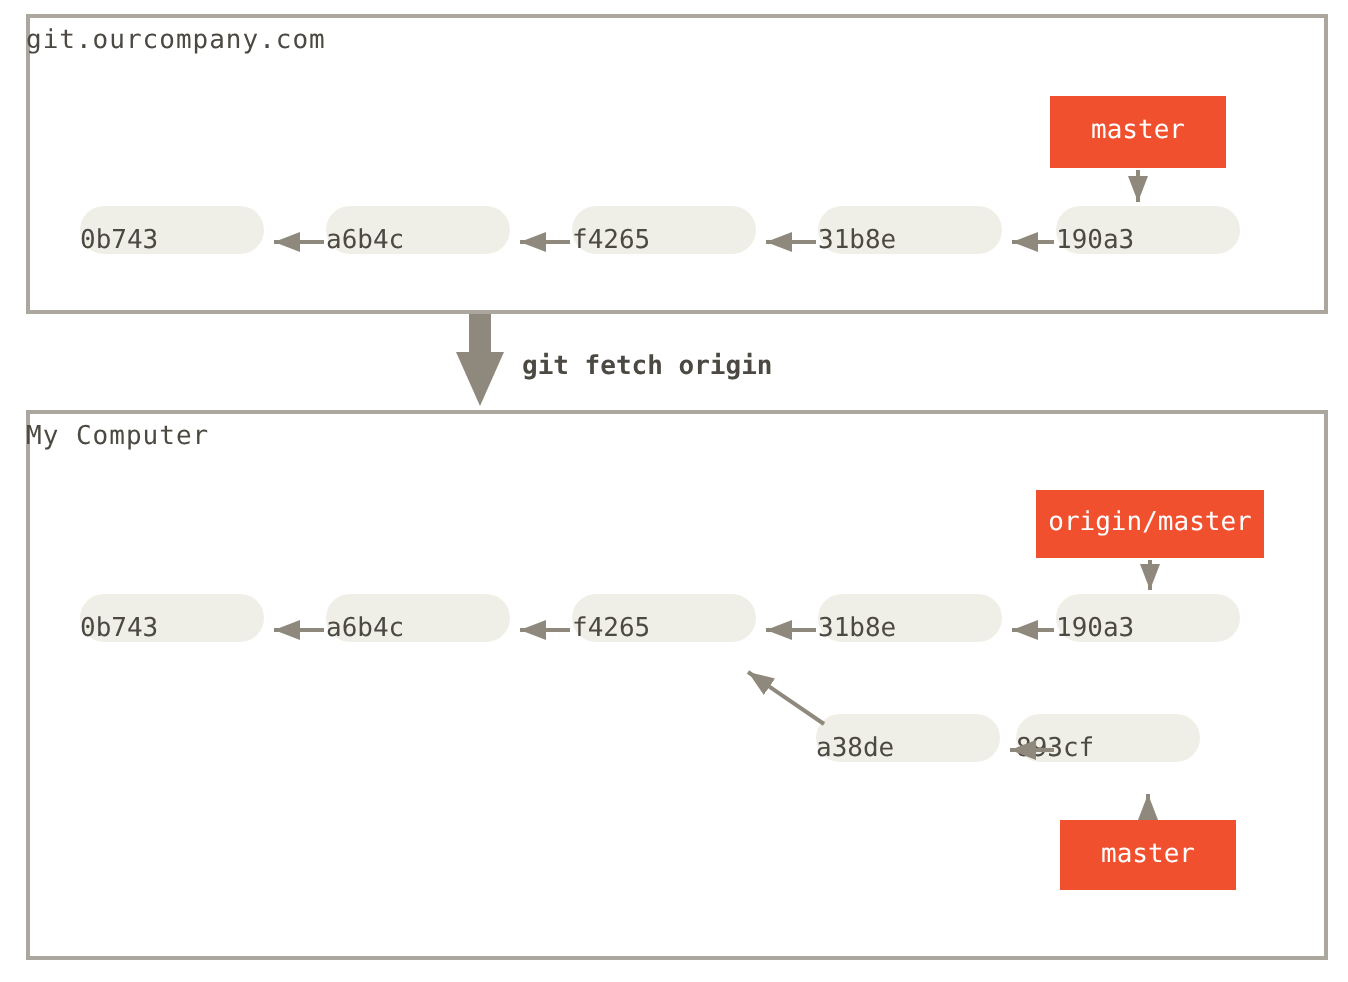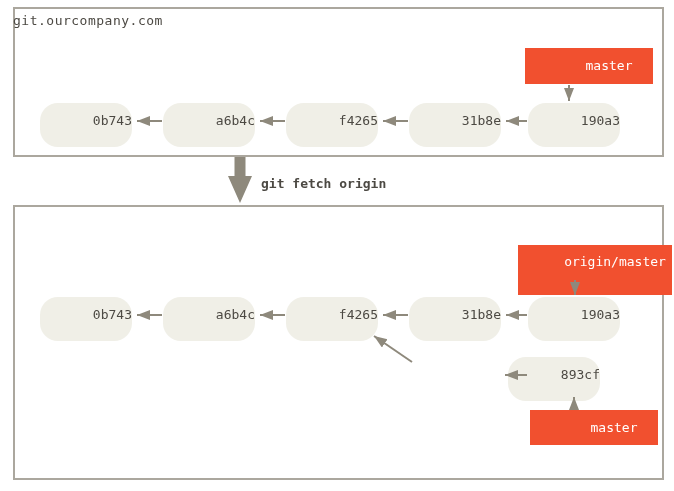--- a/index.html
+++ b/index.html
@@ -21,35 +21,34 @@
     position: absolute;
     left: 13px;
     width: 651px;
     text-align: left;
     font-size: 13px;
     letter-spacing: 0.5px;
     color: var(--text-dark, #4c4943);
   }
   .pill {
     position: absolute;
-    height: 44px;
+    height: 24px;
     line-height: 36px;
     border-radius: 18px;
     background: var(--pill-bg, #f0efe7);
     color: var(--text-dark, #4c4943);
     font-size: 13px;
-    text-align: right;
+    text-align: left;
   }
   .branch-tag {
     position: absolute;
     background: var(--accent-red, #f1502f);
     color: #ffffff;
     font-size: 13px;
     text-align: center;
-    padding-left: 40px;
   }
   .fetch-label {
     position: absolute;
     left: 261px;
     top: 176px;
     font-size: 13px;
     color: var(--text-dark, #4c4943);
     font-weight: bold;
   }
   svg.arrows {
@@ -63,39 +62,41 @@
 </style>
 </head>
 <body>
 
 <div class="canvas">
 
   <div class="frame" style="left:13px; top:7px; width:651px; height:150px"></div>
   <div class="frame" style="left:13px; top:205px; width:651px; height:275px"></div>
 
   <div class="box-title" style="top:13px">git.ourcompany.com</div>
+  <div class="box-title" style="top:211px">My Computer</div>
 
   <div class="fetch-label">git fetch origin</div>
 
   <div class="branch-tag" style="left:525px; top:48px; width:88px; height:36px; line-height:36px">master</div>
 
   <div class="pill" style="left:40px;  width:92px; top:103px">0b743</div>
   <div class="pill" style="left:163px; width:92px; top:103px">a6b4c</div>
   <div class="pill" style="left:286px; width:92px; top:103px">f4265</div>
   <div class="pill" style="left:409px; width:92px; top:103px">31b8e</div>
   <div class="pill" style="left:528px; width:92px; top:103px">190a3</div>
 
-  <div class="branch-tag" style="left:518px; top:245px; width:114px; height:50px; line-height:34px">origin/master</div>
+  <div class="branch-tag" style="left:518px; top:245px; width:114px; height:34px; line-height:34px">origin/master</div>
 
   <div class="pill" style="left:40px;  width:92px; top:297px">0b743</div>
   <div class="pill" style="left:163px; width:92px; top:297px">a6b4c</div>
   <div class="pill" style="left:286px; width:92px; top:297px">f4265</div>
   <div class="pill" style="left:409px; width:92px; top:297px">31b8e</div>
   <div class="pill" style="left:528px; width:92px; top:297px">190a3</div>
 
+  <div class="pill" style="left:408px; width:92px; top:357px">a38de</div>
   <div class="pill" style="left:508px; width:92px; top:357px">893cf</div>
 
   <div class="branch-tag" style="left:530px; top:410px; width:88px; height:35px; line-height:35px">master</div>
 
   <svg class="arrows" width="674" height="491" viewBox="0 0 674 491">
     <defs>
       <marker id="ah" markerUnits="userSpaceOnUse" markerWidth="16" markerHeight="12" refX="13" refY="5" orient="auto">
         <path d="M0,0 L13,5 L0,10 Z"></path>
       </marker>
     </defs>

